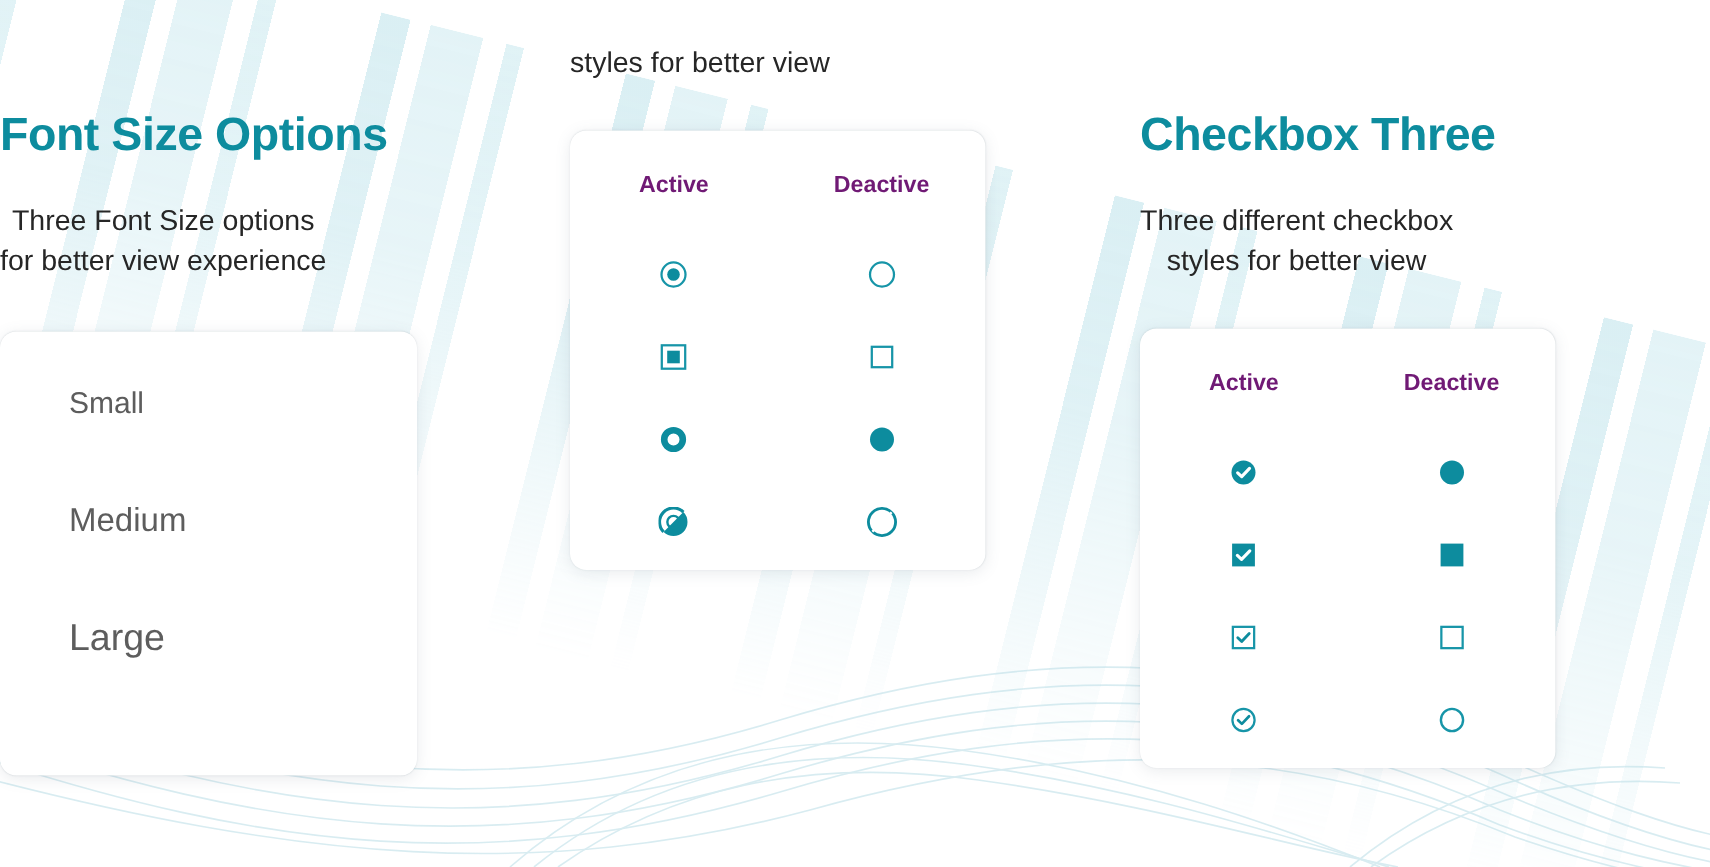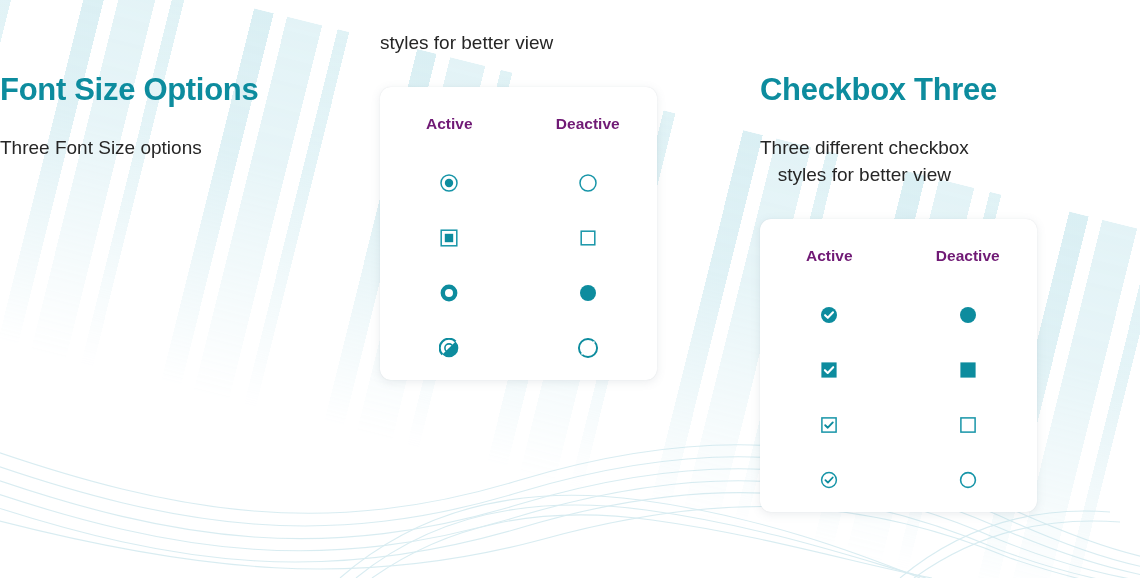--- a/index.html
+++ b/index.html
@@ -94,22 +94,28 @@
     </g>
   </svg>
 </div>
 
 <div class="cols">
 
   <div class="col">
     <div class="col-title">Font Size Options</div>
     <div class="col-sub">
       <span class="l">Three Font Size options</span>
-    </div>
-
+      <span class="l">for better view experience</span>
+    </div>
+
+    <div class="card card-font">
+      <div class="fs-item fs-0" style="font-size: 20px;">Small</div>
+      <div class="fs-item fs-1" style="font-size: 22px;">Medium</div>
+      <div class="fs-item fs-2" style="font-size: 25px;">Large</div>
+    </div>
   </div>
 
   <div class="col">
     <div class="col-sub">
       <span class="l">styles for better view</span>
     </div>
 
     <div class="card card-grid">
       <div class="hdr">
         <div class="h">Active</div>

